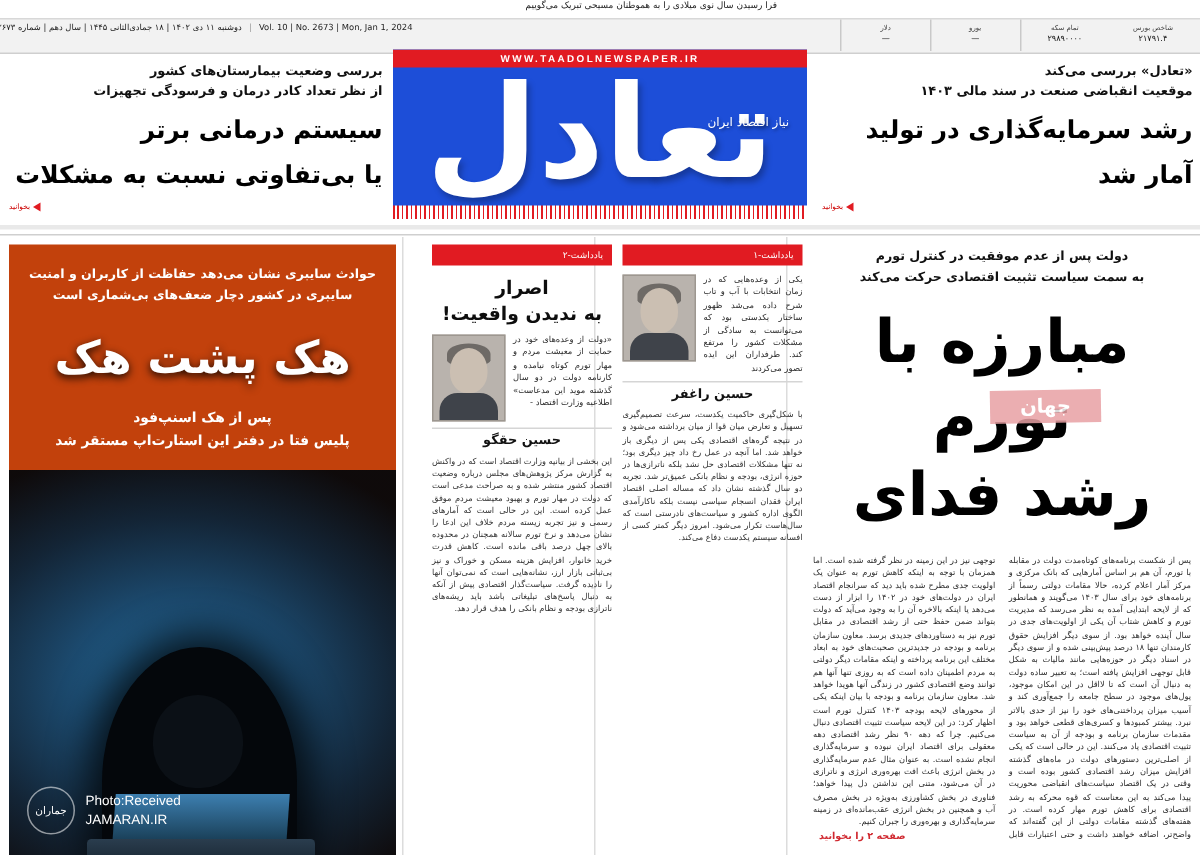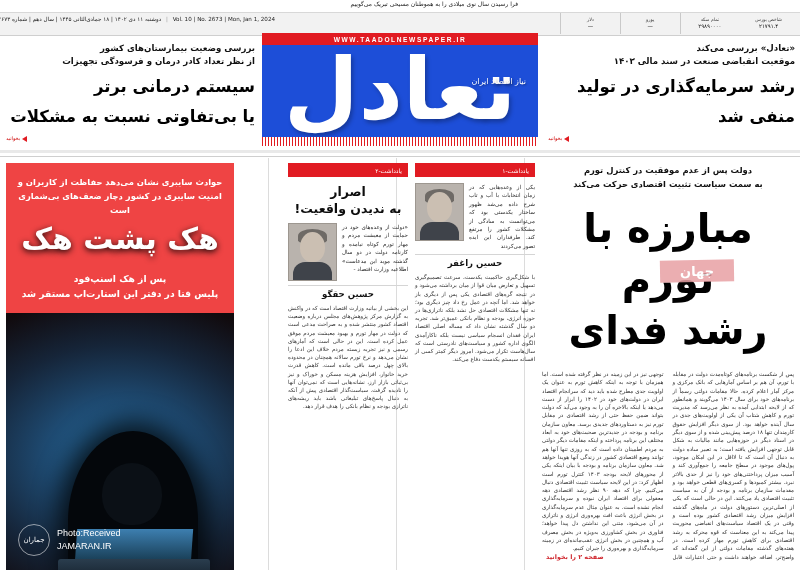--- a/index.html
+++ b/index.html
@@ -108,22 +108,22 @@
   }
 
   
   .masthead-rule{
     position:absolute;left:0;top:150px;width:800px;height:3px;background:#e9e9e9;
   }
   .hair{position:absolute;background:#cfcfcf;}
 
   
   .feature{
-    position:absolute;left:6px;top:163px;width:228px;height:407px;
-    background:#ef4444;
+    position:absolute;left:6px;top:163px;width:258px;height:407px;
+    background:#c2410c;
     overflow:hidden;
   }
   .feature-glow{
     position:absolute;left:-40px;top:150px;width:340px;height:260px;
     background:radial-gradient(ellipse at 45% 55%, #1d6fa5 0%, #134a73 28%, #0a2338 55%, #05070a 80%);
     opacity:.95;
   }
   .feature-hood{
     position:absolute;left:62px;top:268px;width:130px;height:150px;
     background:#04070b;
@@ -306,21 +306,21 @@
     <div class="big">یا بی‌تفاوتی نسبت به مشکلات</div>
   </div>
   <div class="readmore" style="left:6px;top:135px;">
     <span class="tri"></span><span>بخوانید</span>
   </div>
 
   <div class="teaser teaser-right">
     <div class="kicker">«تعادل» بررسی می‌کند</div>
     <div class="kicker">موقعیت انقباضی صنعت در سند مالی ۱۴۰۳</div>
     <div class="big">رشد سرمایه‌گذاری در تولید</div>
-    <div class="big">منفی شد</div>
+    <div class="big">آمار شد</div>
   </div>
   <div class="readmore" style="left:548px;top:135px;">
     <span class="tri"></span><span>بخوانید</span>
   </div>
 
   <div class="masthead-rule"></div>
   <div class="hair" style="left:0;top:156px;width:800px;height:1px;"></div>
 
   <div class="vrule" style="left:268px;"></div>
   <div class="vrule" style="left:396px;"></div>

